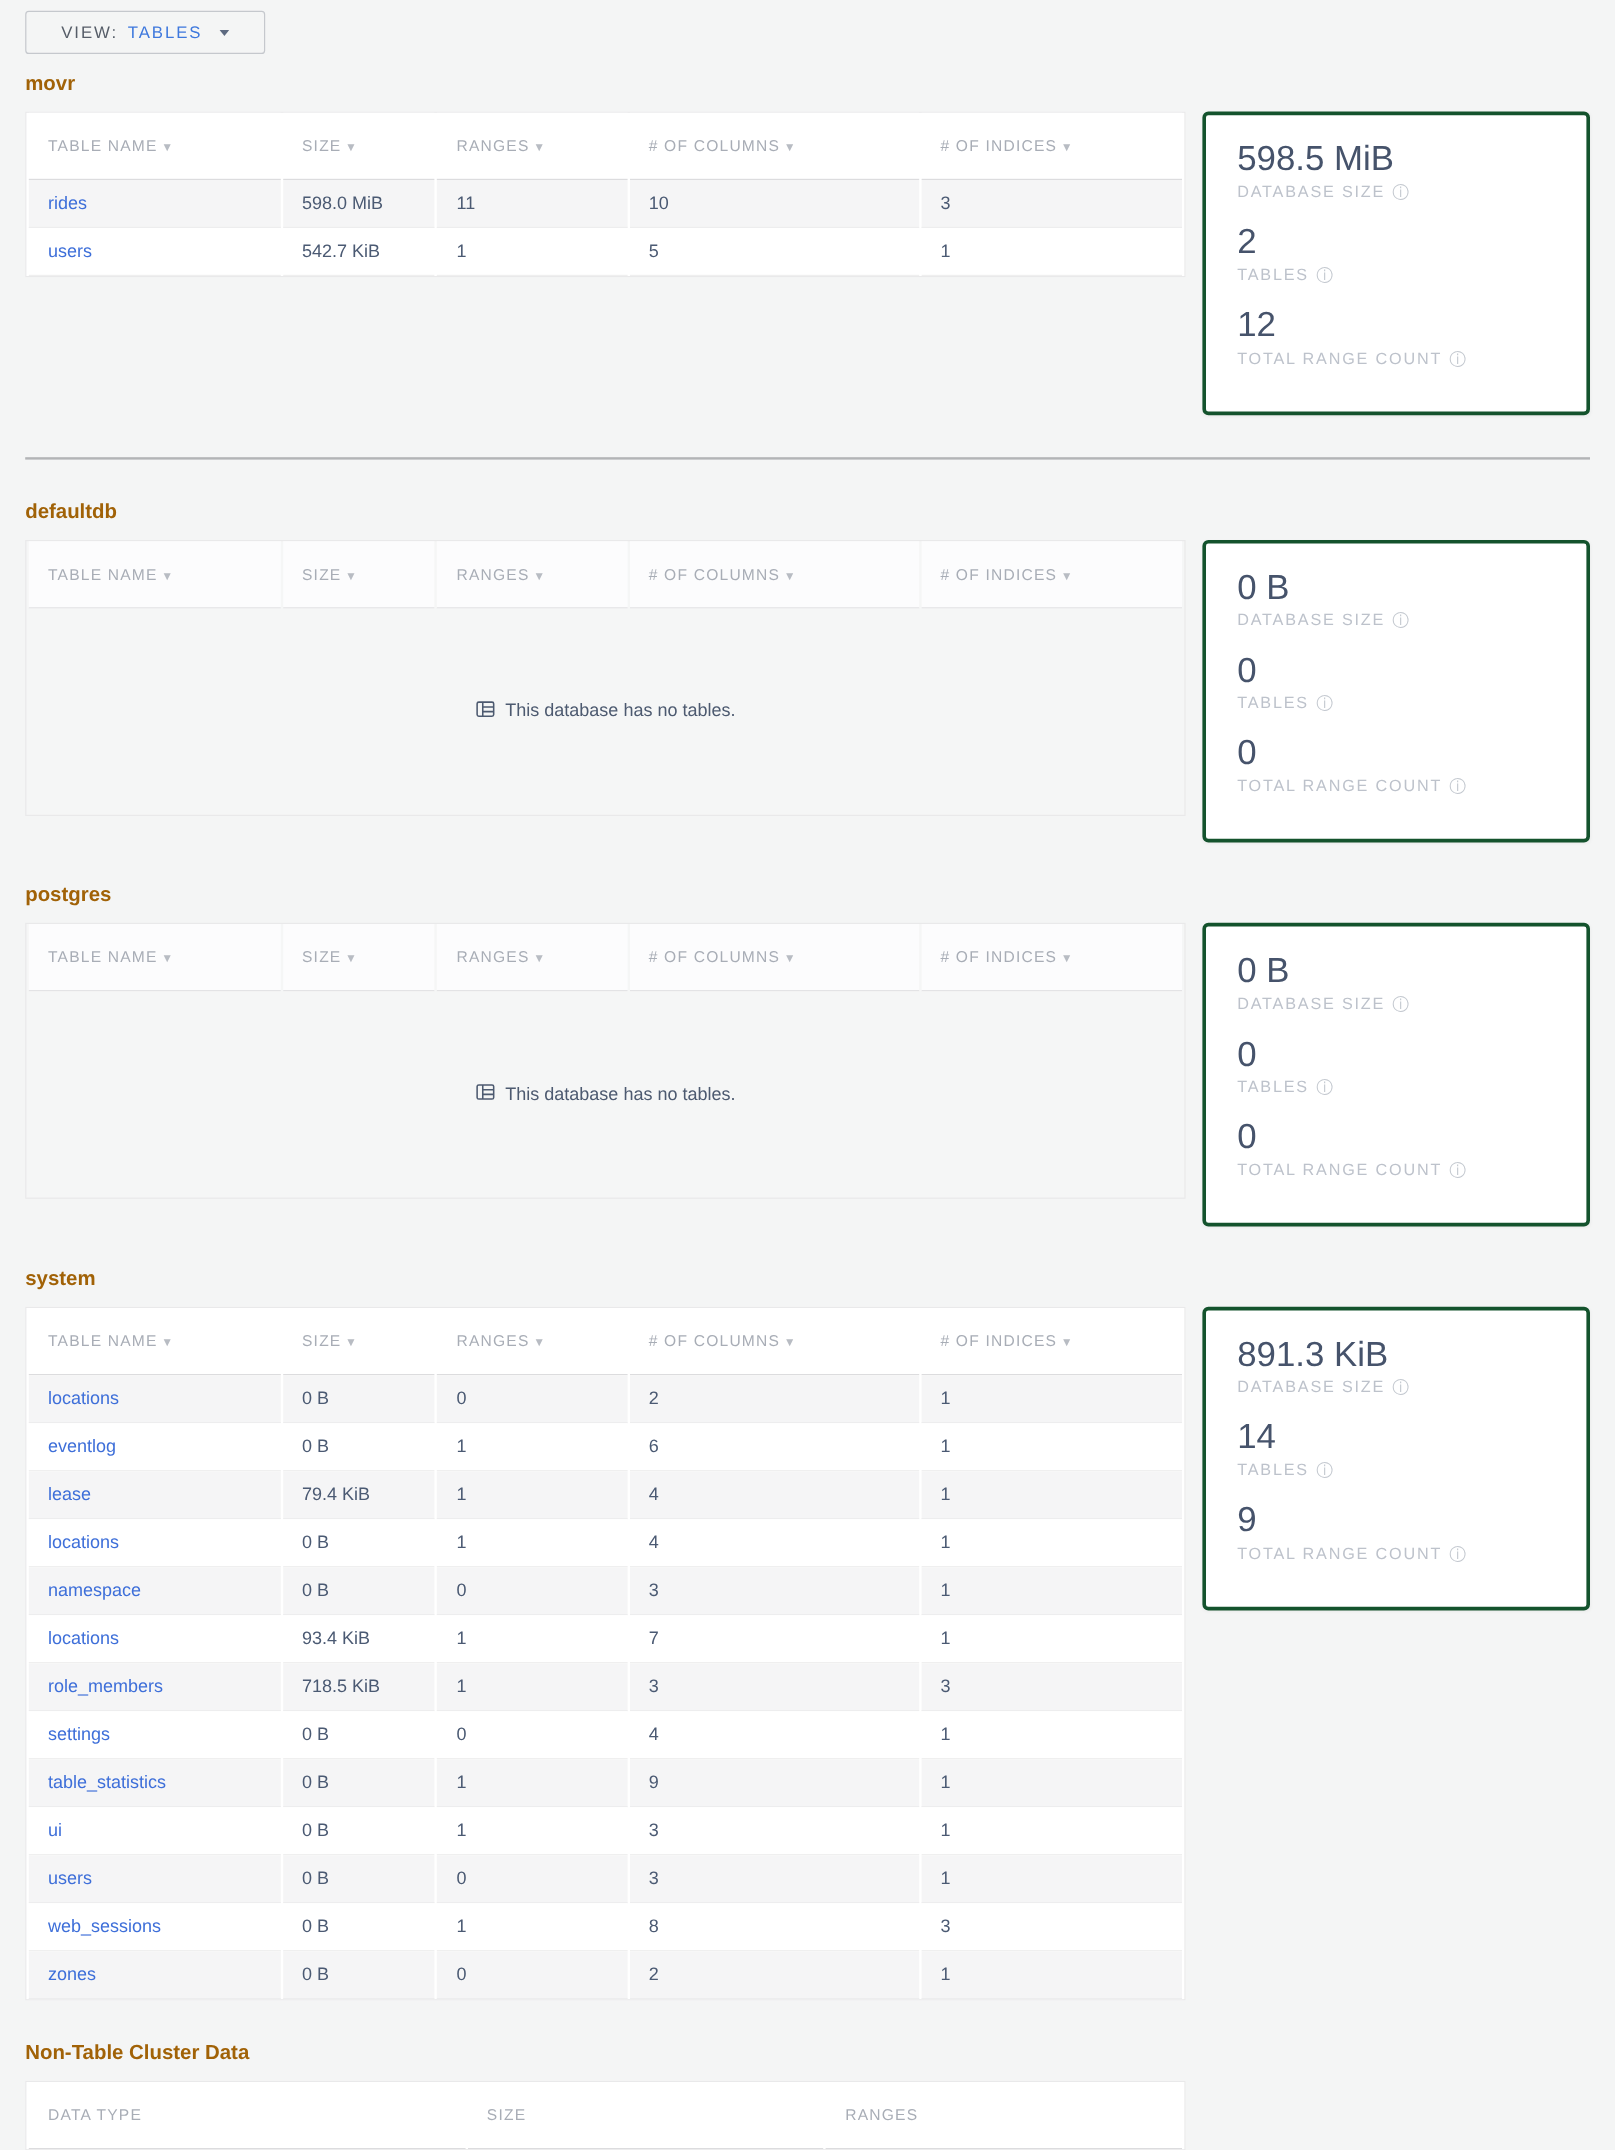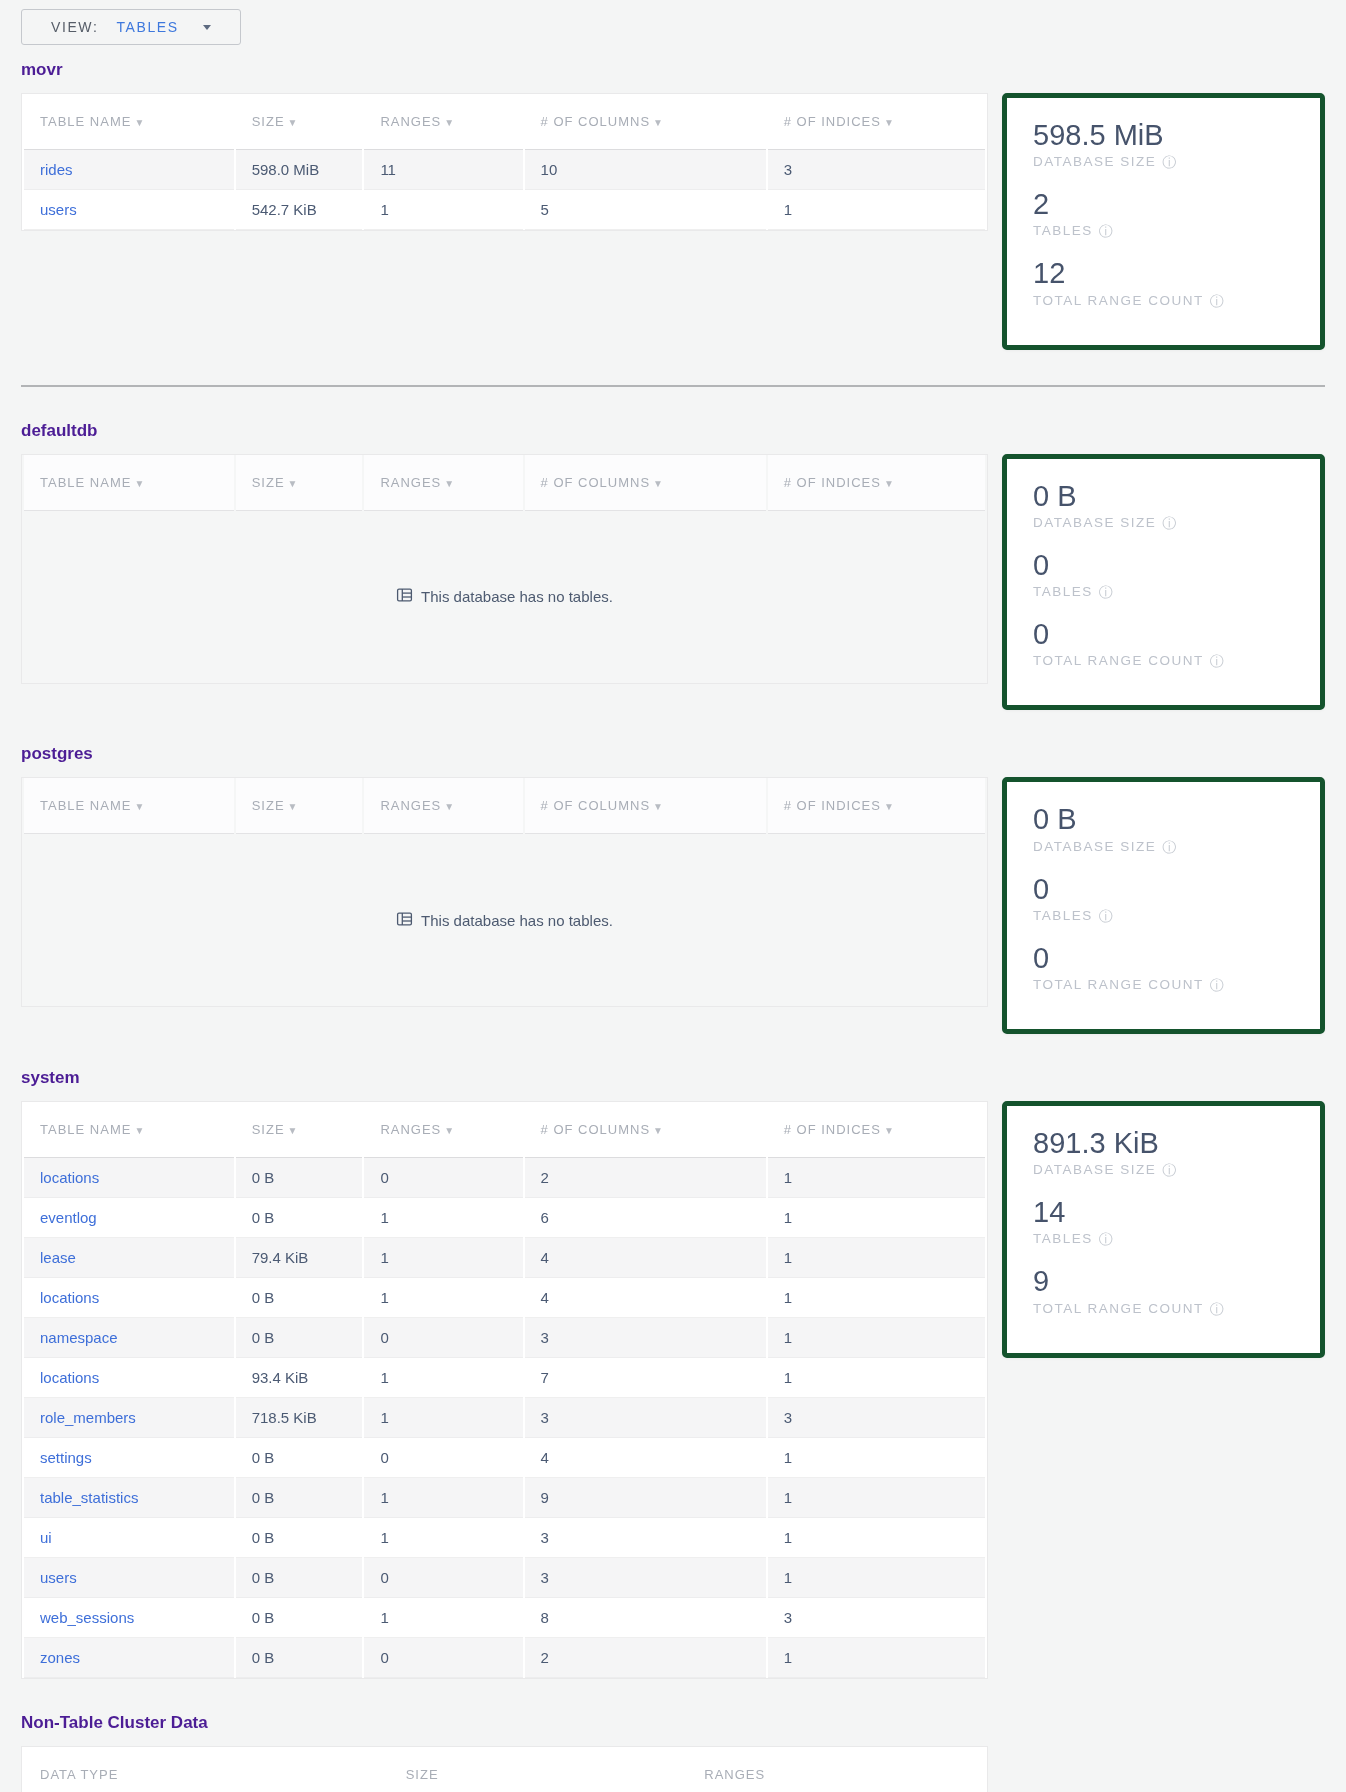--- a/index.html
+++ b/index.html
@@ -19,33 +19,32 @@
   }
   .content{padding:9px 21px 6px 21px;}
 
   
   .view-btn{
     display:inline-flex;align-items:center;
     height:36px;padding:4px 29px;
     border:1px solid #c5c8cd;border-radius:3px;
     font-size:14px;letter-spacing:1.6px;cursor:pointer;
     background:transparent;
-    gap:10px;
   }
   .view-btn .view-label{color:#565d68;}
   .view-btn .view-value{color:var(--view-blue);margin-left:8px;}
   .caret{
     width:0;height:0;margin-left:14px;
     border-left:4.5px solid transparent;border-right:4.5px solid transparent;
     border-top:5.5px solid #5d6a80;
   }
 
   
   .db-heading{
-    font-size:17px;font-weight:700;color:#4c1d95;
+    font-size:17px;font-weight:700;color:#a16207;
     margin:34px 0 13px 0;
   }
   .db-heading.first{margin-top:15px;}
   .db-grid{
     display:grid;grid-template-columns:967px 323px;
     column-gap:14px;align-items:start;
   }
   .divider{height:2px;background:var(--divider);margin-top:35px;}
 
   
@@ -81,21 +80,21 @@
   a.table-link{color:var(--link-blue);text-decoration:none;cursor:pointer;}
 
   .empty-box{
     height:172px;display:flex;align-items:center;justify-content:center;gap:8px;
     font-size:15px;color:#4d5a70;text-align:right;
   }
   .empty-box svg{flex:0 0 auto;}
 
   
   .summary-panel{
-    background:#fff;border:5px solid #14532d;border-radius:5px;
+    background:#fff;border:3px solid #14532d;border-radius:5px;
     padding:20px 38px 34px 26px;
     box-shadow:0 1px 3px rgba(0,0,0,0.04);
   }
   .stat-group{margin-bottom:15px;}
   .stat-group:last-child{margin-bottom:0;}
   .stat-value{font-size:29px;line-height:1.18;color:var(--stat-value);}
   .stat-label{
     display:flex;align-items:flex-start;gap:6px;
     font-size:13.5px;letter-spacing:1.5px;color:#bdc2cb;margin-top:2px;
     white-space:nowrap;

